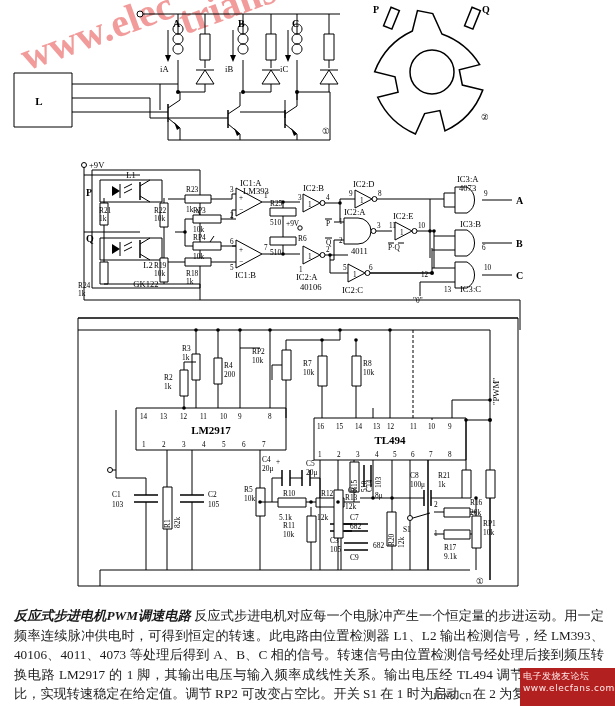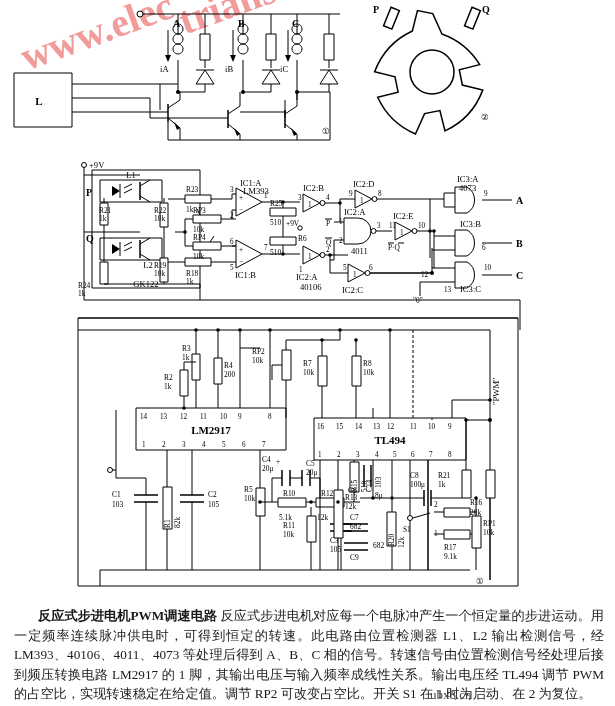--- a/index.html
+++ b/index.html
@@ -32,21 +32,21 @@
   #wmurl{
     position:absolute;left:430px;top:687px;
     font-family:"Liberation Serif", serif;font-size:13px;color:#444;
   }
   
   #caption{
     position:absolute;left:14px;top:606px;width:590px;
     font-family:"Liberation Serif", serif;
     font-size:13.2px;line-height:19.6px;text-align:justify;color:#1a1a1a;
   }
-  #caption .lead{font-weight:bold;margin-left:24px;}
+  #caption .lead{font-weight:bold;font-style:italic;}
   
   text{font-family:"Liberation Serif", serif;font-size:9px;fill:#000;}
   .lbl{font-size:8.6px;}
   .lbl-s{font-size:7.4px;}
   .lbl-b{font-size:10px;font-weight:bold;}
   .pin{font-size:7.2px;}
   .ic{font-size:8.6px;}
   .big{font-size:11px;font-weight:bold;}
   line,path,polyline,polygon,circle,rect,ellipse{vector-effect:non-scaling-stroke;}
   .w{stroke:#000;stroke-width:1;fill:none;}
@@ -743,14 +743,18 @@
       <text x="476" y="584" class="lbl">①</text>
     </g>
   </svg>
 
   <div id="caption">
     <span class="lead">反应式步进电机PWM调速电路</span>
     <span>反应式步进电机对应每一个电脉冲产生一个恒定量的步进运动。用一定频率连续脉冲供电时，可得到恒定的转速。此电路由位置检测器 L1、L2 输出检测信号，经 LM393、40106、4011、4073 等处理后得到 A、B、C 相的信号。转速信号由位置检测信号经处理后接到频压转换电路 LM2917 的 1 脚，其输出电压与输入频率成线性关系。输出电压经 TL494 调节 PWM 的占空比，实现转速稳定在给定值。调节 RP2 可改变占空比。开关 S1 在 1 时为启动、在 2 为复位。</span>
   </div>
 
   <div id="wmurl">ubx8.cn</div>
+  <div id="wmbox">
+    <div>电子发烧友论坛</div>
+    <div>www.elecfans.com</div>
+  </div>
 
 </div>
 
 </body></html>

